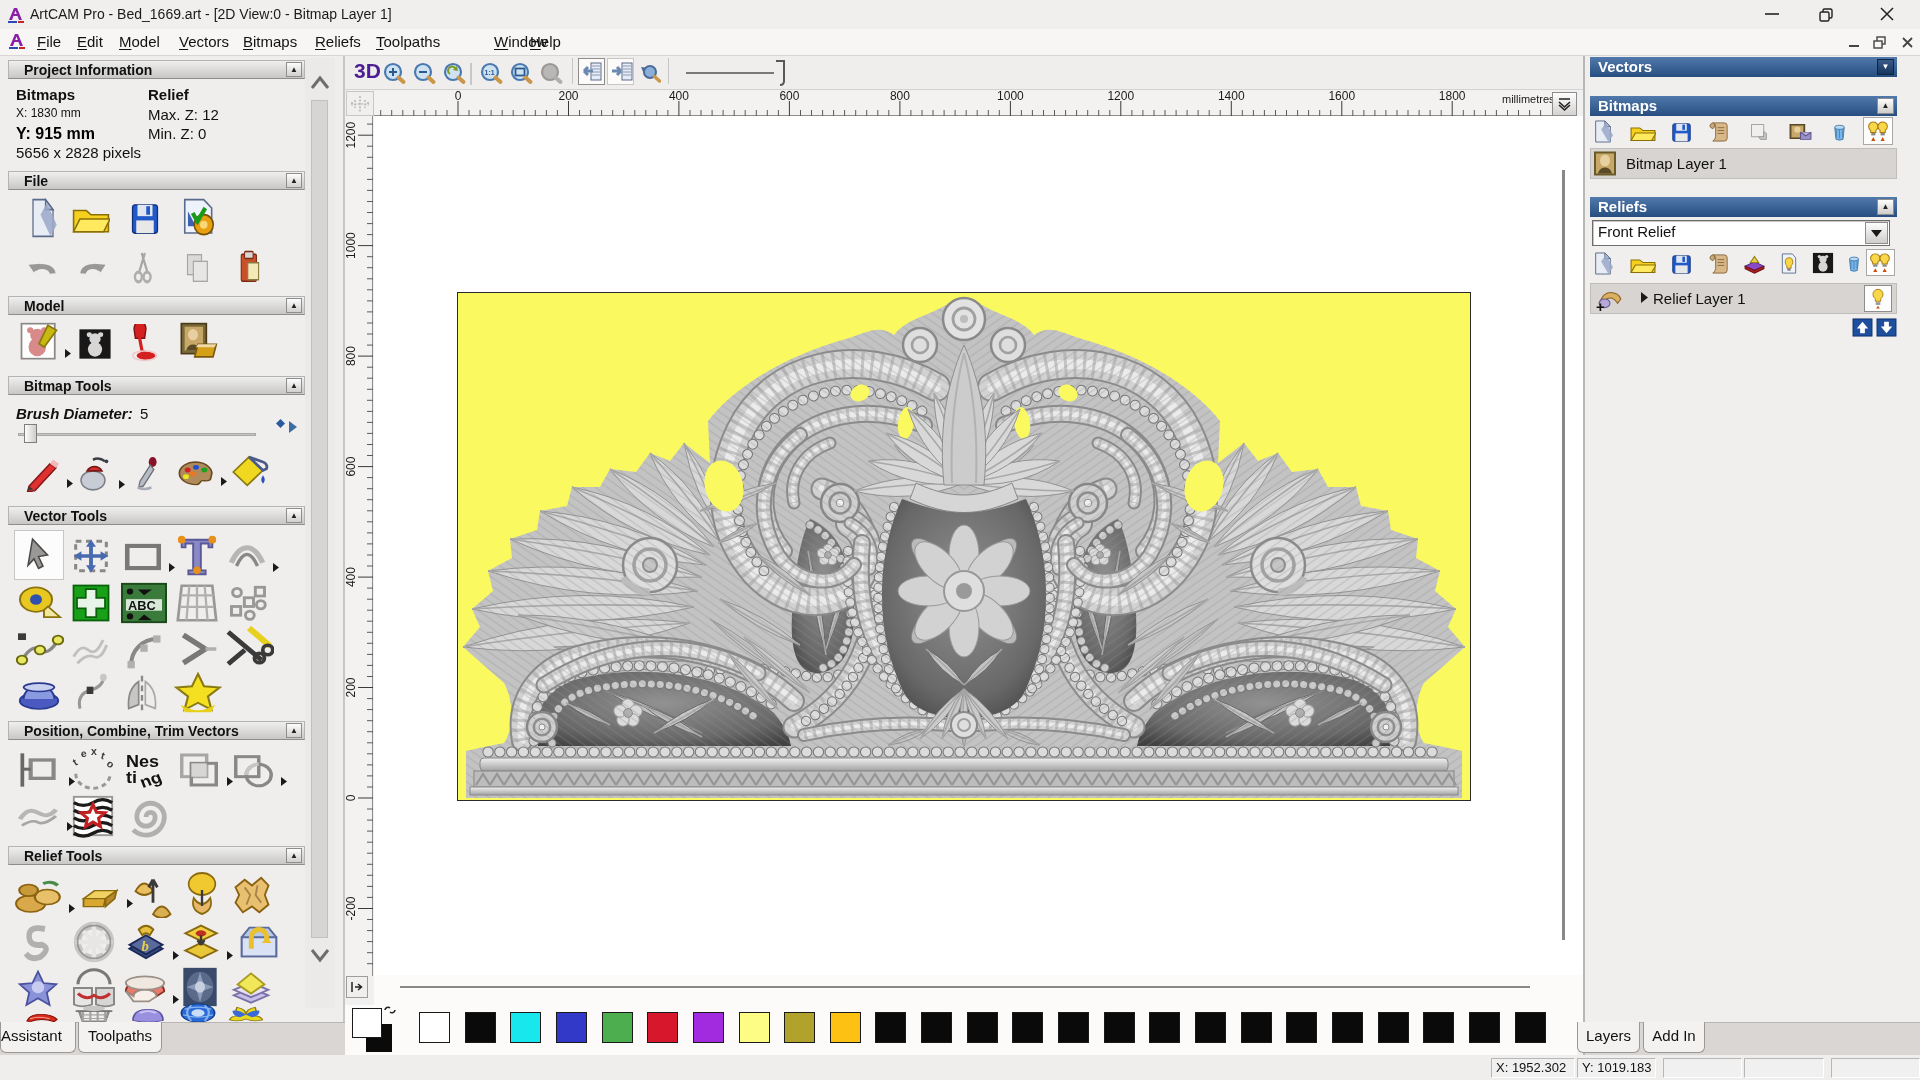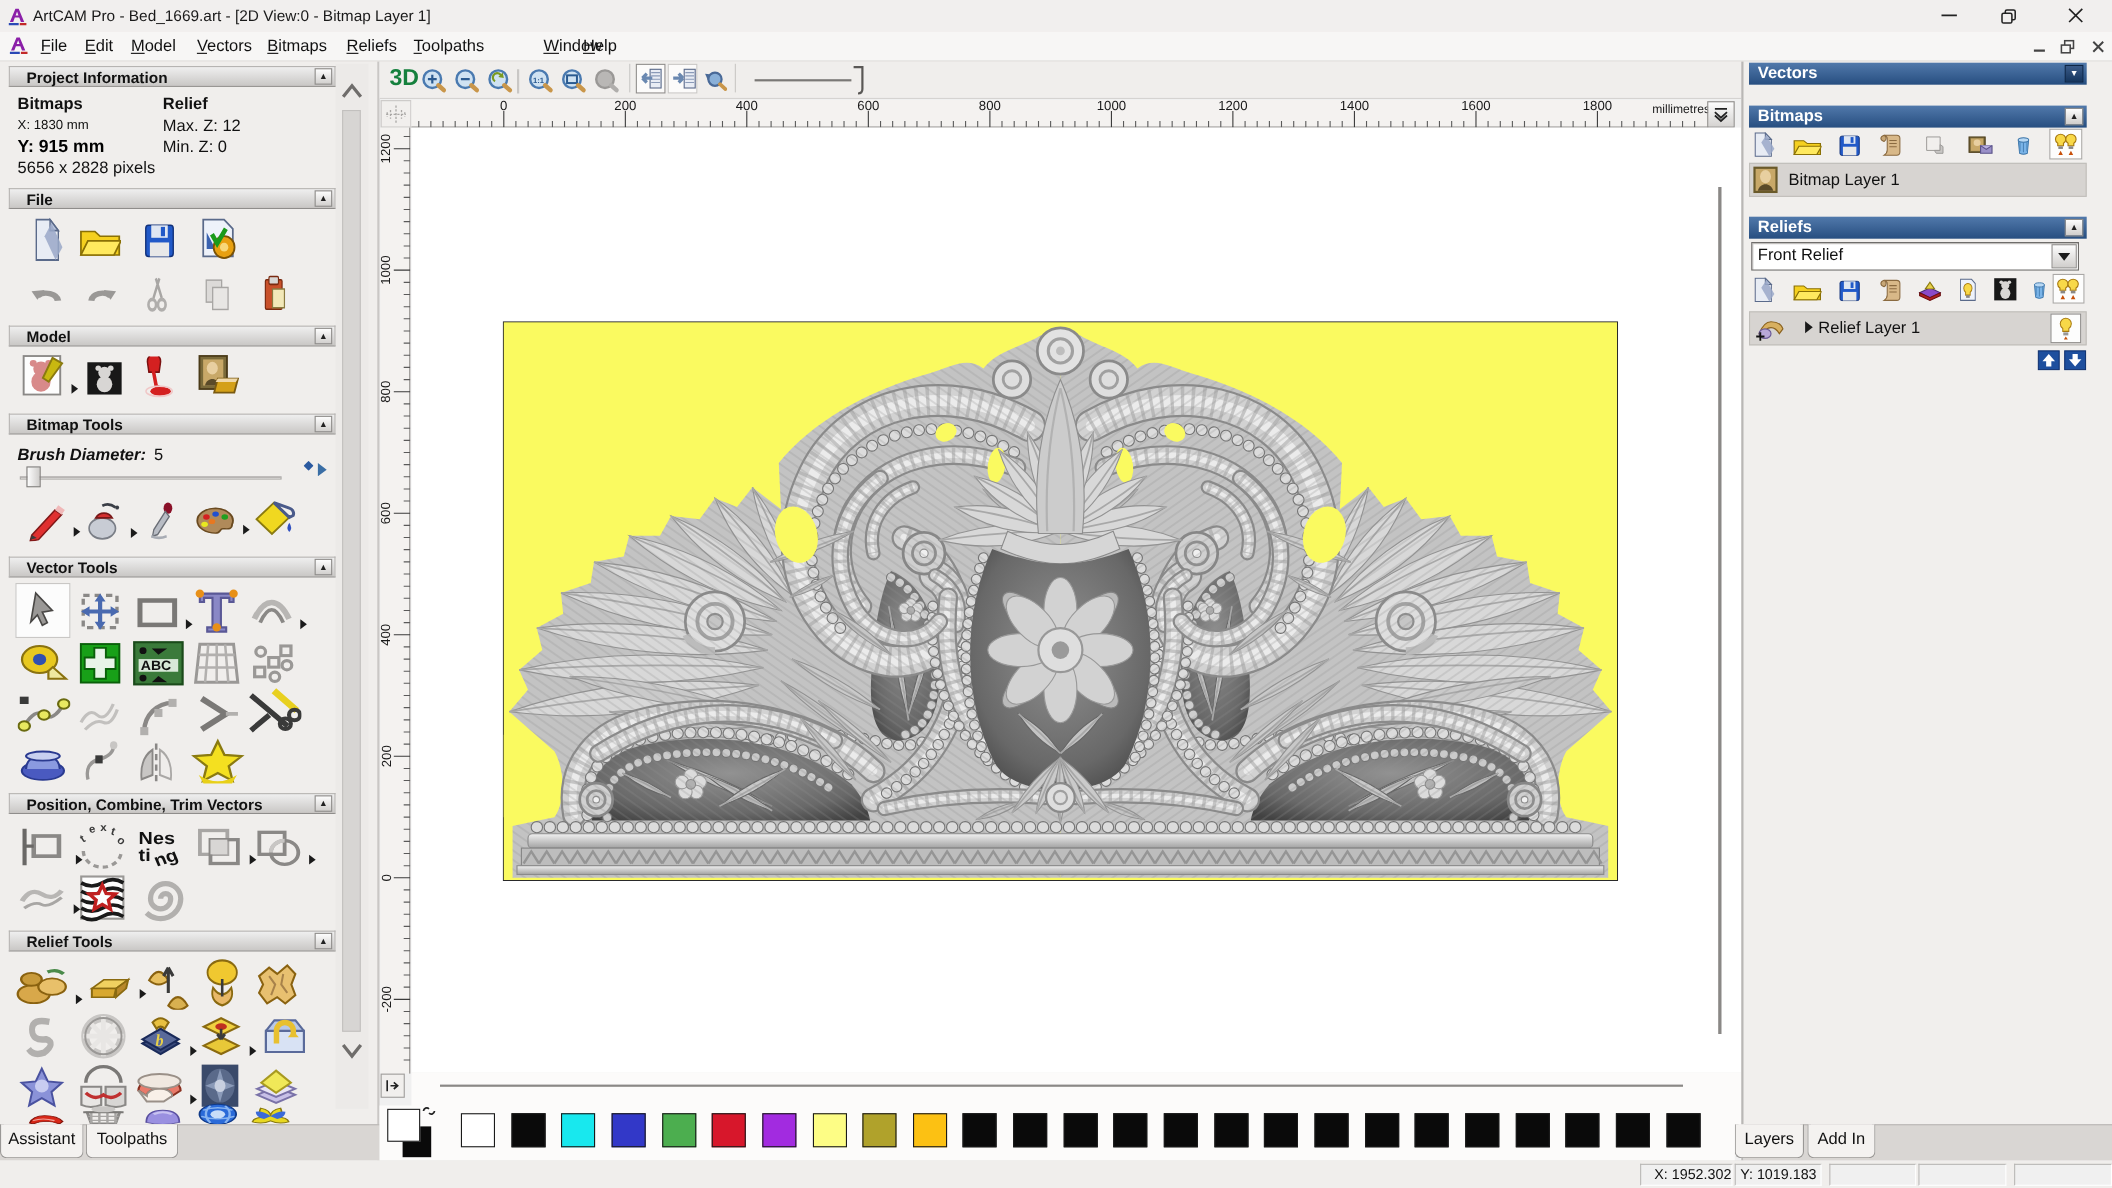--- a/index.html
+++ b/index.html
@@ -470,25 +470,25 @@
     <circle cx="12" cy="12" r="10" fill="#2a6ad8" stroke="#103a88"></circle>
     <path d="M4 8 q8 -5 16 0 M3 14 q9 5 18 0 M8 3.5 q-5 8 0 17 M16 3.5 q5 8 0 17" stroke="#88b4f0" fill="none" stroke-width="1.3"></path>
     <circle cx="12" cy="12" r="4" fill="#c8ddf8"></circle>
   </svg>
 <svg class="abs" style="left:228px;top:1004px" width="36" height="20" viewBox="0 0 24 24" preserveAspectRatio="none">
     <path d="M6 4 q6 2 6 9 q0 -7 6 -9 q2 7 -2 10 q6 0 7 5 q-6 3 -11 -1 q-5 4 -11 1 q1 -5 7 -5 q-4 -3 -2 -10z" fill="#e8d820" stroke="#8a7a10"></path>
     <path d="M12 13 q4 -6 9 -5 q0 6 -5 8z" fill="#3a6ad8"></path>
     <path d="M12 13 q-4 -6 -9 -5 q0 6 5 8z" fill="#3a6ad8"></path>
   </svg>
 <div class="abs" style="left:0;top:1022px;width:345px;height:33px;background:#d9d6d3;border-top:1px solid #b9b6b3;"></div>
-<div class="abs" style="left:0;top:1022px;width:76px;height:31px;background:#f4f2f0;border:1px solid #9a9896;border-top:none;border-radius:0 0 6px 6px;font-size:15px;color:#111;text-align:center;line-height:28px;">Assistant</div>
+<div class="abs" style="left:0;top:1022px;width:76px;height:31px;background:#f4f2f0;border:1px solid #9a9896;border-top:none;border-radius:0 0 6px 6px;font-size:15px;color:#111;line-height:28px;">Assistant</div>
 <div class="abs" style="left:78px;top:1022px;width:84px;height:31px;background:#f4f2f0;border:1px solid #9a9896;border-top:none;border-radius:0 0 6px 6px;font-size:15px;color:#111;text-align:center;line-height:28px;">Toolpaths</div>
 <div class="abs" style="left:0;top:1055px;width:1920px;height:25px;background:#f0eeec;border-top:1px solid #dddbd9;"></div>
 <div class="abs" style="left:345px;top:56px;width:1238px;height:34px;background:#f0eeec;border-bottom:1px solid #d5d3d1;"></div>
-<div class="abs" style="left:354px;top:59px;font-size:21px;font-weight:bold;color:#15803d;">3D</div>
+<div class="abs" style="left:354px;top:59px;font-size:21px;font-weight:bold;color:#4c1d95;">3D</div>
 <svg class="abs" style="left:383px;top:61px" width="300" height="26" viewBox="0 0 300 26">
     <g transform="translate(0,1)">
       <circle cx="10" cy="10" r="8" fill="#cfe2f2" stroke="#4a7ab0" stroke-width="2.2"></circle>
       <path d="M6 10 h8 M10 6 v8" stroke="#2a5a90" stroke-width="2"></path>
       <path d="M15.5 15.5 l5 4.5" stroke="#c9964a" stroke-width="4" stroke-linecap="round"></path>
     </g>
     <g transform="translate(30,1)">
       <circle cx="10" cy="10" r="8" fill="#cfe2f2" stroke="#4a7ab0" stroke-width="2.2"></circle>
       <path d="M6 10 h8" stroke="#2a5a90" stroke-width="2"></path>
       <path d="M15.5 15.5 l5 4.5" stroke="#c9964a" stroke-width="4" stroke-linecap="round"></path>
@@ -1242,16 +1242,16 @@
     <path d="M11 4 l6 7 h-3.5 v5 h-5 v-5 h-3.5 z" fill="#fff"></path>
   </svg>
 <svg class="abs" style="left:1876px;top:318px" width="21" height="19" viewBox="0 0 22 20">
     <rect x="1" y="1" width="20" height="18" fill="#1e4f9e" stroke="#0e2f6e"></rect>
     <path d="M11 16 l6 -7 h-3.5 v-5 h-5 v5 h-3.5 z" fill="#fff"></path>
   </svg>
 <div class="abs" style="left:1585px;top:1022px;width:335px;height:33px;background:#d9d6d3;border-top:1px solid #b9b6b3;"></div>
 <div class="abs" style="left:1577px;top:1022px;width:63px;height:31px;background:#f4f2f0;border:1px solid #9a9896;border-top:none;border-radius:0 0 6px 6px;font-size:15px;color:#111;text-align:center;line-height:28px;">Layers</div>
 <div class="abs" style="left:1643px;top:1022px;width:62px;height:31px;background:#f4f2f0;border:1px solid #9a9896;border-top:none;border-radius:0 0 6px 6px;font-size:15px;color:#111;text-align:center;line-height:28px;">Add In</div>
 <div class="abs" style="left:0;top:1055px;width:1920px;height:25px;background:#f0eeec;"></div>
-<div class="sfield" style="left:1491px;width:84px;text-align:right;">X: 1952.302</div>
+<div class="sfield" style="left:1491px;width:84px;">X: 1952.302</div>
 <div class="sfield" style="left:1577px;width:79px;">Y: 1019.183</div>
 <div class="sfield" style="left:1663px;width:79px;"></div>
 <div class="sfield" style="left:1744px;width:80px;"></div>
 <div class="sfield" style="left:1831px;width:89px;"></div>
 </body></html>

